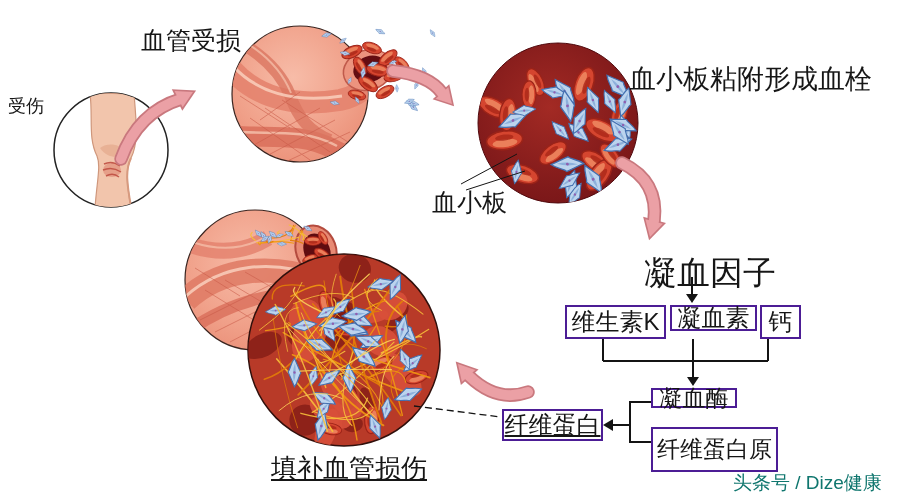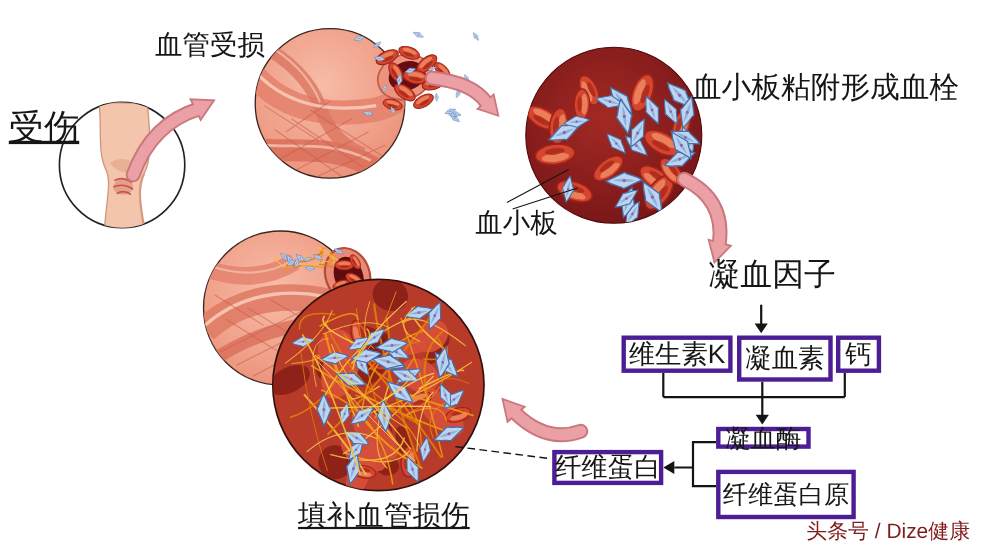--- a/index.html
+++ b/index.html
@@ -1,27 +1,27 @@
 <!DOCTYPE html>
 <html><head>
 <meta charset="utf-8">
 <style>
   html,body{margin:0;padding:0;background:#fff;}
   #stage{position:relative;width:900px;height:500px;background:#ffffff;overflow:hidden;
          font-family:"Liberation Sans", sans-serif;color:#161616;}
   #scene{position:absolute;left:0;top:0;}
   .lbl{position:absolute;white-space:nowrap;color:#161616;}
-  .fbox{position:absolute;border:4px solid #4c1d95;background:#ffffff;box-sizing:border-box;
+  .fbox{position:absolute;border:2px solid #4c1d95;background:#ffffff;box-sizing:border-box;
         display:flex;align-items:center;justify-content:center;white-space:nowrap;}
   .pka-o{stroke:#c9787e;stroke-width:13.5;fill:none;stroke-linecap:round;}
   .pka{stroke:#eba0a5;stroke-width:10;fill:none;stroke-linecap:round;}
   .pkh-o{fill:#c9787e;}
   .pkh{fill:#eba0a5;}
   .blk{stroke:#141414;stroke-width:2;fill:none;}
-  #watermark{position:absolute;color:#7f1d1d;}
+  #watermark{position:absolute;color:#0f766e;}
 </style>
 </head>
 <body>
 
 <div id="stage">
 
 <svg id="scene" width="900" height="500" viewBox="0 0 900 500">
   <defs>
     <radialGradient id="gradVessel" cx="45%" cy="38%" r="75%">
       <stop offset="0%" stop-color="#f7bca8"></stop>
@@ -398,29 +398,29 @@
     <path class="blk" d="M651,402 L630,402 L630,442 L651,442 M630,425 L613,425"></path>
     <polygon points="613,419 613,431 603,425" fill="#141414"></polygon>
     <g stroke="#141414" stroke-width="1" fill="none">
       <path d="M461,184 L517,154"></path>
           <path d="M466,190 L525,171"></path>
     </g>
     <path d="M414,406 L501,417" stroke="#141414" stroke-width="1.3" stroke-dasharray="7 4" fill="none"></path>
   </g>
 </svg>
 
-<div class="lbl" style="left:8px;top:94px;font-size:32px;text-decoration:underline;">受伤</div>
+<div class="lbl" style="left:8px;top:94px;font-size:18px;">受伤</div>
 <div class="lbl" style="left:629px;top:61px;font-size:27px;">血小板粘附形成血栓</div>
 <div class="lbl" style="left:141px;top:24px;font-size:25px;">血管受损</div>
 <div class="lbl" style="left:413px;top:186px;font-size:25px;margin-left:19px;">血小板</div>
-<div class="lbl" style="left:644px;top:230px;font-size:29px;">凝血因子</div>
+<div class="lbl" style="left:644px;top:251px;font-size:33px;">凝血因子</div>
 <div class="lbl" style="left:271px;top:451px;font-size:26px;text-decoration:underline;">填补血管损伤</div>
 
 <div class="fbox" style="left:565px;top:305px;width:101px;height:34px;font-size:24px;">维生素K</div>
-<div class="fbox" style="left:670px;top:305px;width:87px;height:42px;font-size:24px;">凝血素</div>
+<div class="fbox" style="left:670px;top:305px;width:87px;height:26px;font-size:24px;">凝血素</div>
 <div class="fbox" style="left:760px;top:305px;width:41px;height:34px;font-size:24px;">钙</div>
 <div class="fbox" style="left:651px;top:388px;width:86px;height:20px;font-size:23px;">凝血酶</div>
 <div class="fbox" style="left:651px;top:427px;width:127px;height:45px;font-size:23px;">纤维蛋白原</div>
-<div class="fbox" style="left:502px;top:409px;width:101px;height:32px;font-size:24px;">纤维蛋白</div>
+<div class="fbox" style="left:502px;top:409px;width:101px;height:32px;font-size:24px;text-decoration:underline;">纤维蛋白</div>
 
 <div id="watermark" style="left:733px;top:470px;font-size:19px;">头条号 / Dize健康</div>
 
 </div>
 
 </body></html>

